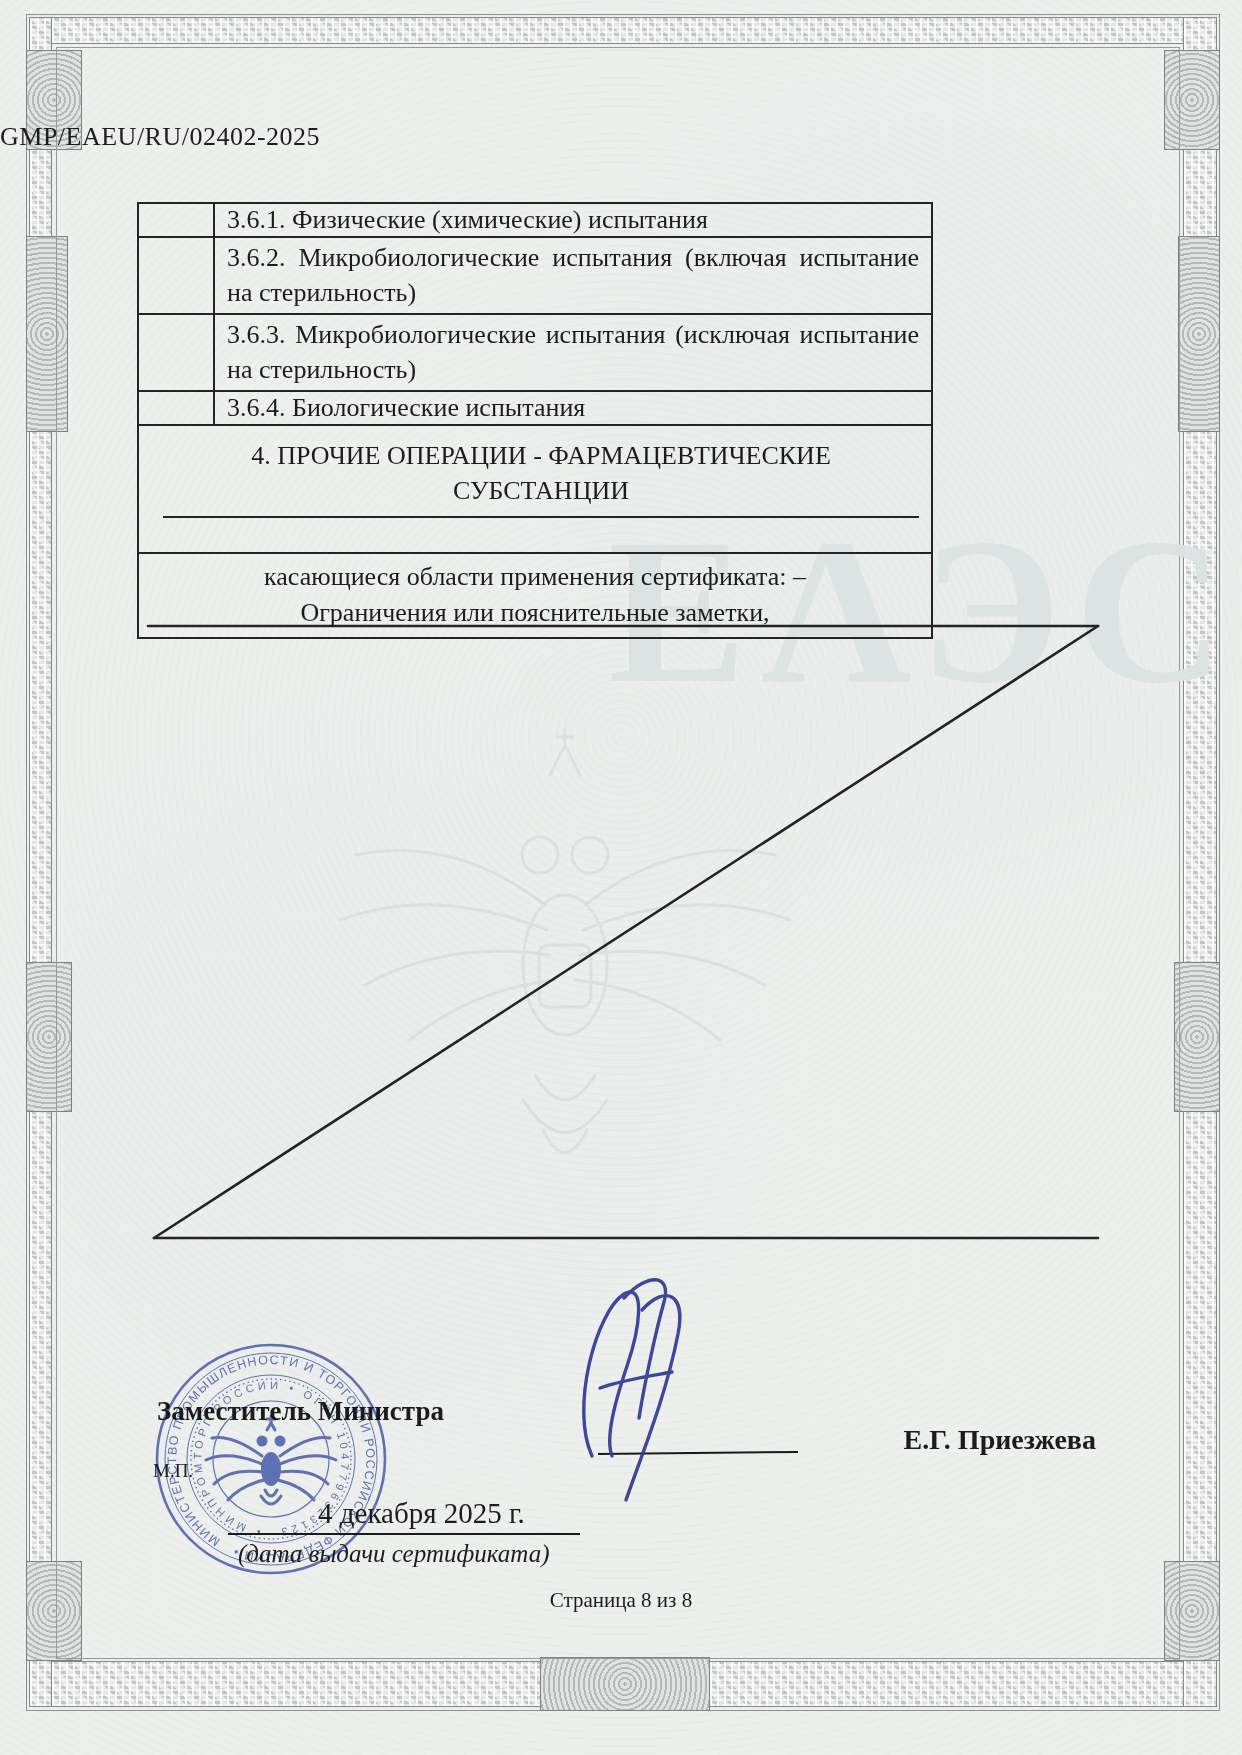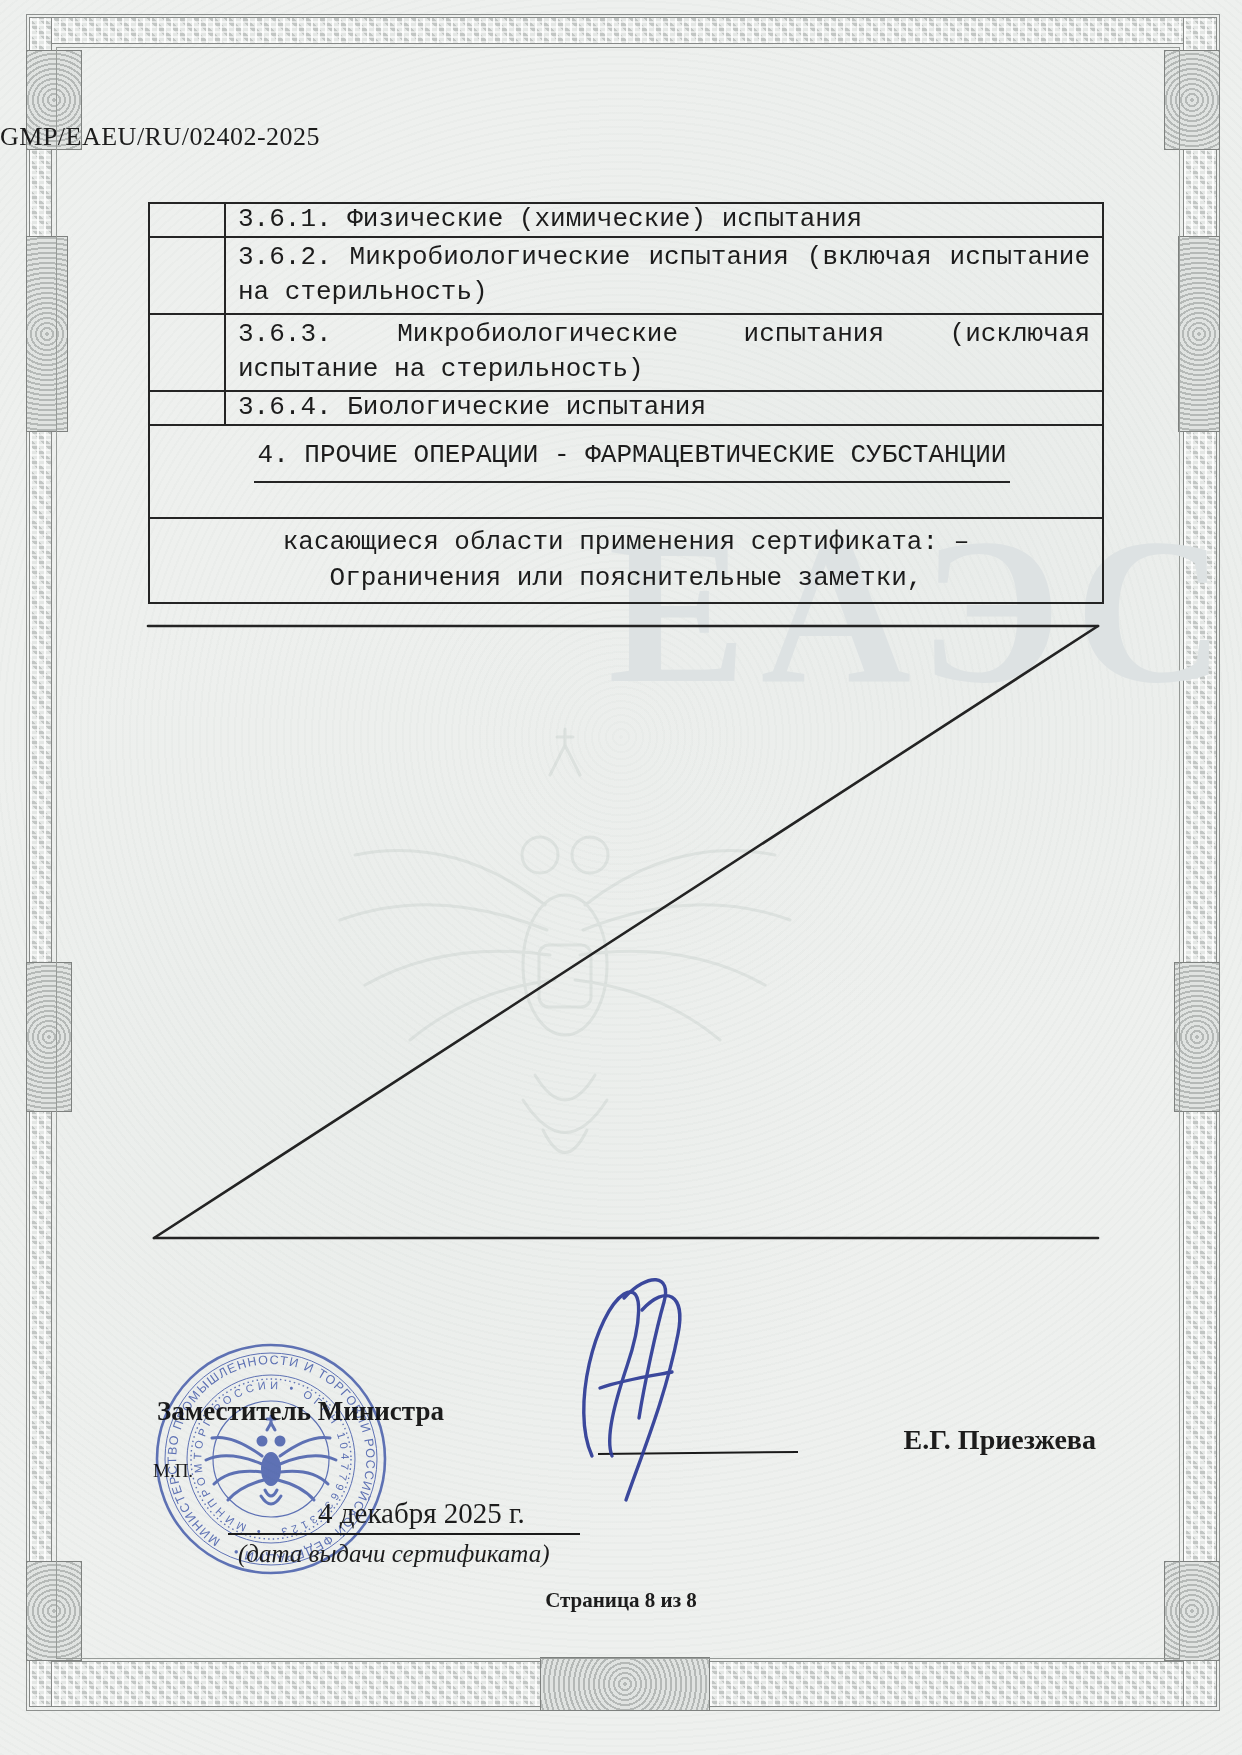--- a/index.html
+++ b/index.html
@@ -44,40 +44,40 @@
   
   .wm-text{
     position:absolute;left:0;right:3px;top:492px;text-align:right;z-index:1;
     font-size:208px;font-weight:bold;letter-spacing:14px;color:#dde2e3;
     font-family:"Liberation Serif", serif;user-select:none;
   }
   .wm-eagle{position:absolute;left:295px;top:715px;z-index:1;opacity:0.5;}
   
   .cert-number{position:absolute;left:0;right:0;top:122px;font-size:26px;letter-spacing:0.5px;z-index:3;}
   
-  .op-table{position:absolute;left:148px;top:202px;width:956px;border:2px solid #242424;z-index:3;box-sizing:border-box;font-family:Liberation Mono, monospace;}
+  .op-table{position:absolute;left:137px;top:202px;width:796px;border:2px solid #242424;z-index:3;box-sizing:border-box;}
   .trow{display:flex;border-top:2px solid #242424;}
   .trow:first-child{border-top:none;}
   .tnum{width:74px;flex:0 0 74px;border-right:2px solid #242424;}
   .tcell{flex:1;font-size:26px;line-height:35px;padding:2px 12px 3px 12px;}
   .row-sm .tcell{line-height:29px;padding:1px 12px 2px 12px;}
   .justify .tcell{text-align:justify;}
   .sect .tcell{text-align:center;padding:12px 12px 34px 24px;}
   .sect-underline{width:756px;height:2px;background:#242424;margin:8px auto 0 auto;}
   .restrict .tcell{text-align:center;line-height:36px;padding:5px 12px 6px 12px;}
   
   .void-lines{position:absolute;left:140px;top:608px;z-index:2;}
   
   .signer-title{position:absolute;left:157px;top:1396px;font-size:27px;font-weight:bold;z-index:3;}
   .signer-name{position:absolute;right:146px;top:1400px;font-size:28px;font-weight:bold;z-index:3;margin-top:24px;}
   .seal-mark{position:absolute;left:153px;top:1460px;font-size:19px;z-index:3;}
   .issue-date{position:absolute;left:318px;top:1497px;font-size:29px;z-index:5;}
   .date-underline{position:absolute;left:228px;top:1533px;width:352px;height:2px;background:#1a1a1a;z-index:5;}
   .date-caption{position:absolute;left:238px;top:1540px;font-size:25px;font-style:italic;z-index:5;}
-  .page-footer{position:absolute;left:0;right:0;top:1588px;text-align:center;font-size:21px;z-index:3;font-weight:bold;}
+  .page-footer{position:absolute;left:0;right:0;top:1588px;text-align:center;font-size:21px;z-index:3;}
   .sig-line{position:absolute;left:598px;top:1452px;width:200px;height:2px;background:#1a1a1a;transform:rotate(-0.6deg);z-index:4;}
   .signature-svg{position:absolute;left:530px;top:1268px;z-index:5;}
   .stamp{position:absolute;left:150px;top:1338px;z-index:4;mix-blend-mode:multiply;opacity:0.88;}
 </style>
 </head>
 <body>
 
 <div class="page">
 
   <div class="frame-outer"></div>

